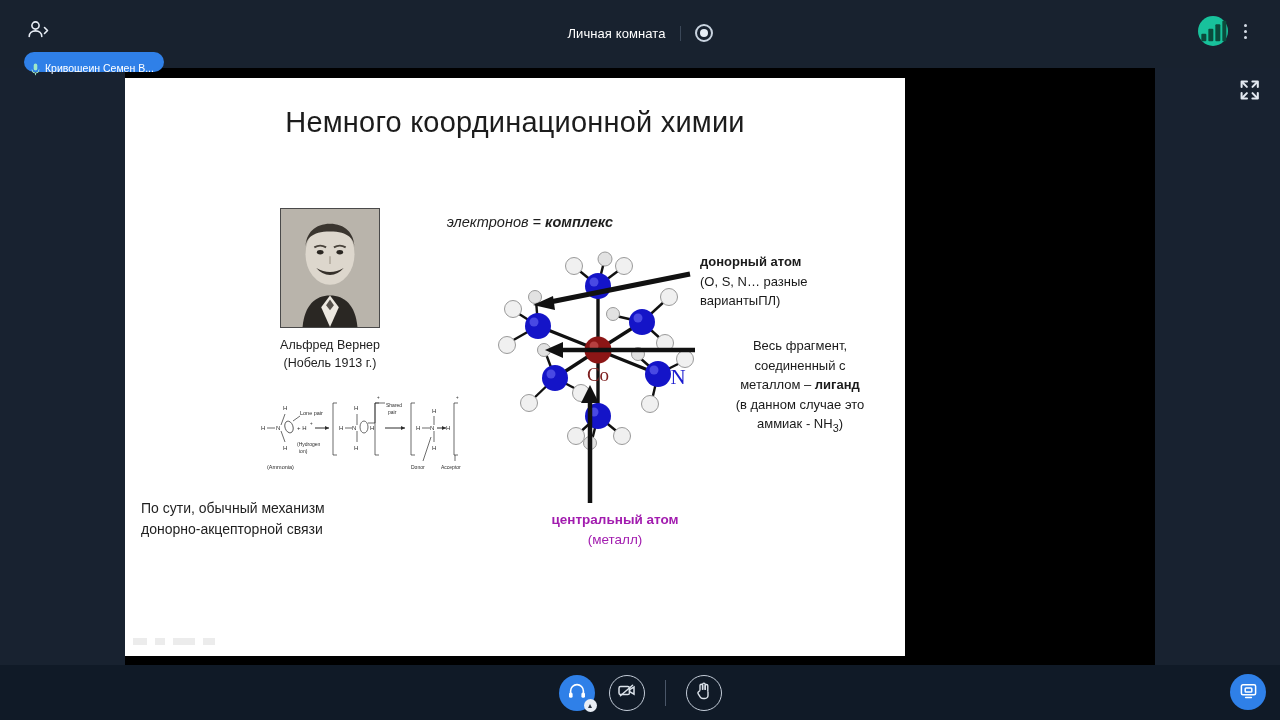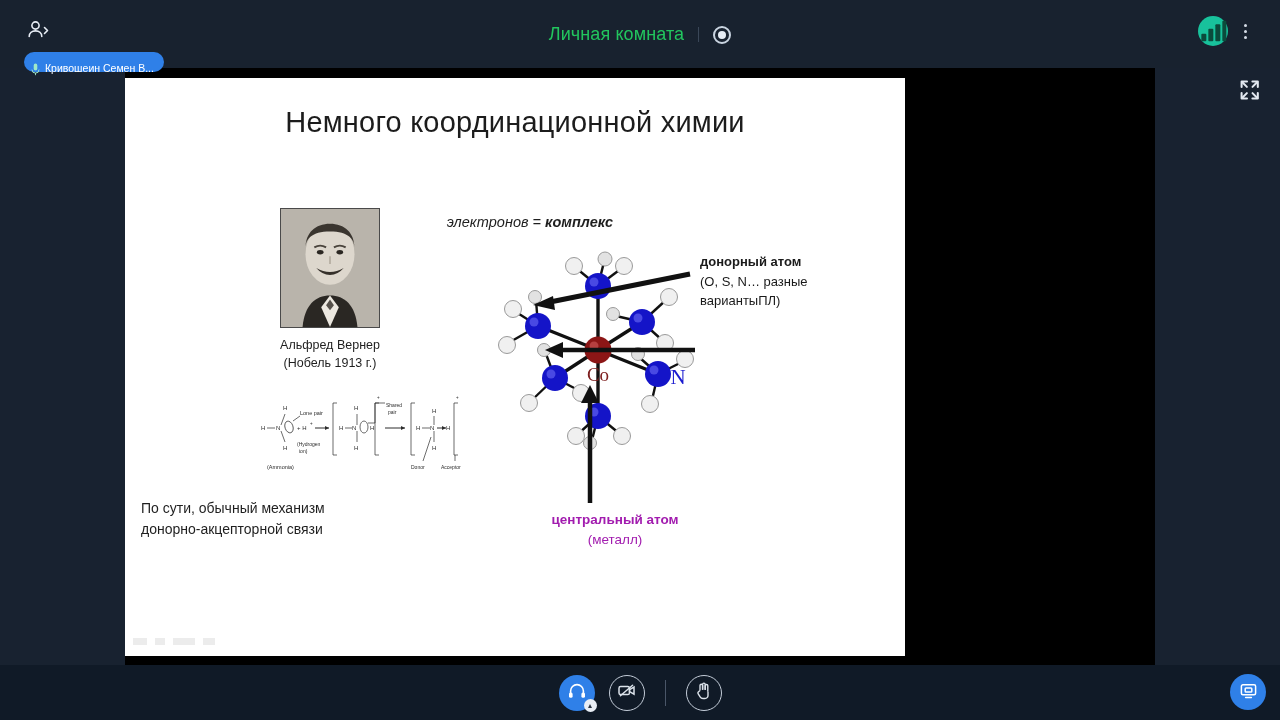--- a/index.html
+++ b/index.html
@@ -49,21 +49,21 @@
     overflow: hidden;
     text-overflow: ellipsis;
   }
   .room-title-wrap {
     position: absolute; left: 0; top: 24px;
     width: 1280px;
     display: flex; align-items: center; justify-content: center;
     gap: 14px;
   }
   .room-title {
-    font-size: 18px; color: #22c55e; letter-spacing: .1px;
+    font-size: 13px; color: #ffffff; letter-spacing: .1px;
   }
   .sep-bar {
     width: 1px; height: 15px; background: #3a4758;
   }
   .rec-dot {
     width: 18px; height: 18px;
     border-radius: 50%;
     border: 2px solid #c9d4e0;
     display: flex; align-items: center; justify-content: center;
   }
@@ -498,20 +498,27 @@
           </g>
         </svg>
       </div>
 
       <div class="anno-donor">
         <span class="h">донорный атом</span><br>
         <span>(O, S, N… разные</span><br>
         <span>вариантыПЛ)</span>
       </div>
 
+      <div class="anno-ligand">
+        <span>Весь фрагмент,</span><br>
+        <span>соединенный с</span><br>
+        <span>металлом – </span><b>лиганд</b><br>
+        <span>(в данном случае это</span><br>
+        <span>аммиак - NH</span><sub>3</sub><span>)</span>
+      </div>
 
       <div class="central-label">
         <b>центральный атом</b><br>
         <span>(металл)</span>
       </div>
 
       <div class="slide-artifacts">
         <i style="width:14px"></i>
           <i style="width:10px"></i>
         <i style="width:22px"></i>

